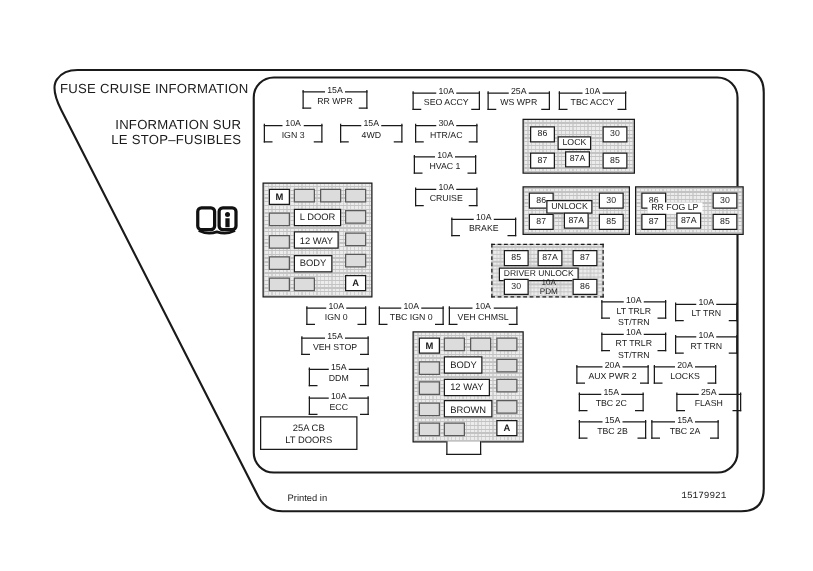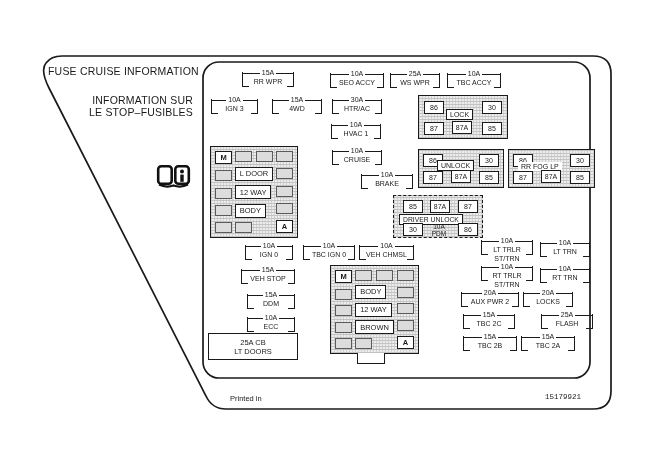--- a/index.html
+++ b/index.html
@@ -43,21 +43,21 @@
   .col{display:flex;flex-direction:column;justify-content:space-between;align-items:center;}
   .mid{display:flex;flex-direction:column;justify-content:space-between;align-items:flex-start;}
   .pin{width:17px;height:11px;border:1px solid #5a5a5a;background:#dcdcdc;box-sizing:border-box;}
   .pinrow{display:flex;gap:4px;}
   .cornerbox{width:17px;height:13px;background:#fff;border:1.2px solid #1a1a1a;box-sizing:border-box;
     font-size:7.5px;font-weight:bold;display:flex;align-items:center;justify-content:center;}
   .blabel{background:#fff;border:1.2px solid #1a1a1a;font-size:7.5px;padding:1.5px 4px;white-space:nowrap;}
   .tab{position:absolute;left:357px;top:353px;width:28px;height:11px;background:#fff;
     border:1.6px solid #1a1a1a;border-top:none;box-sizing:border-box;}
 
-  .breaker{position:absolute;left:208px;top:333px;width:90px;height:27px;border:1.6px solid #1a1a1a;
+  .breaker{position:absolute;left:208px;top:333px;width:78px;height:27px;border:1.6px solid #1a1a1a;
     box-sizing:border-box;background:#fff;display:flex;flex-direction:column;align-items:center;
     justify-content:center;font-size:7.5px;line-height:9px;text-align:center;}
 
   .foot{position:absolute;font-size:7.5px;white-space:nowrap;}
 </style>
 </head>
 <body>
 
 <div class="canvas">
 

